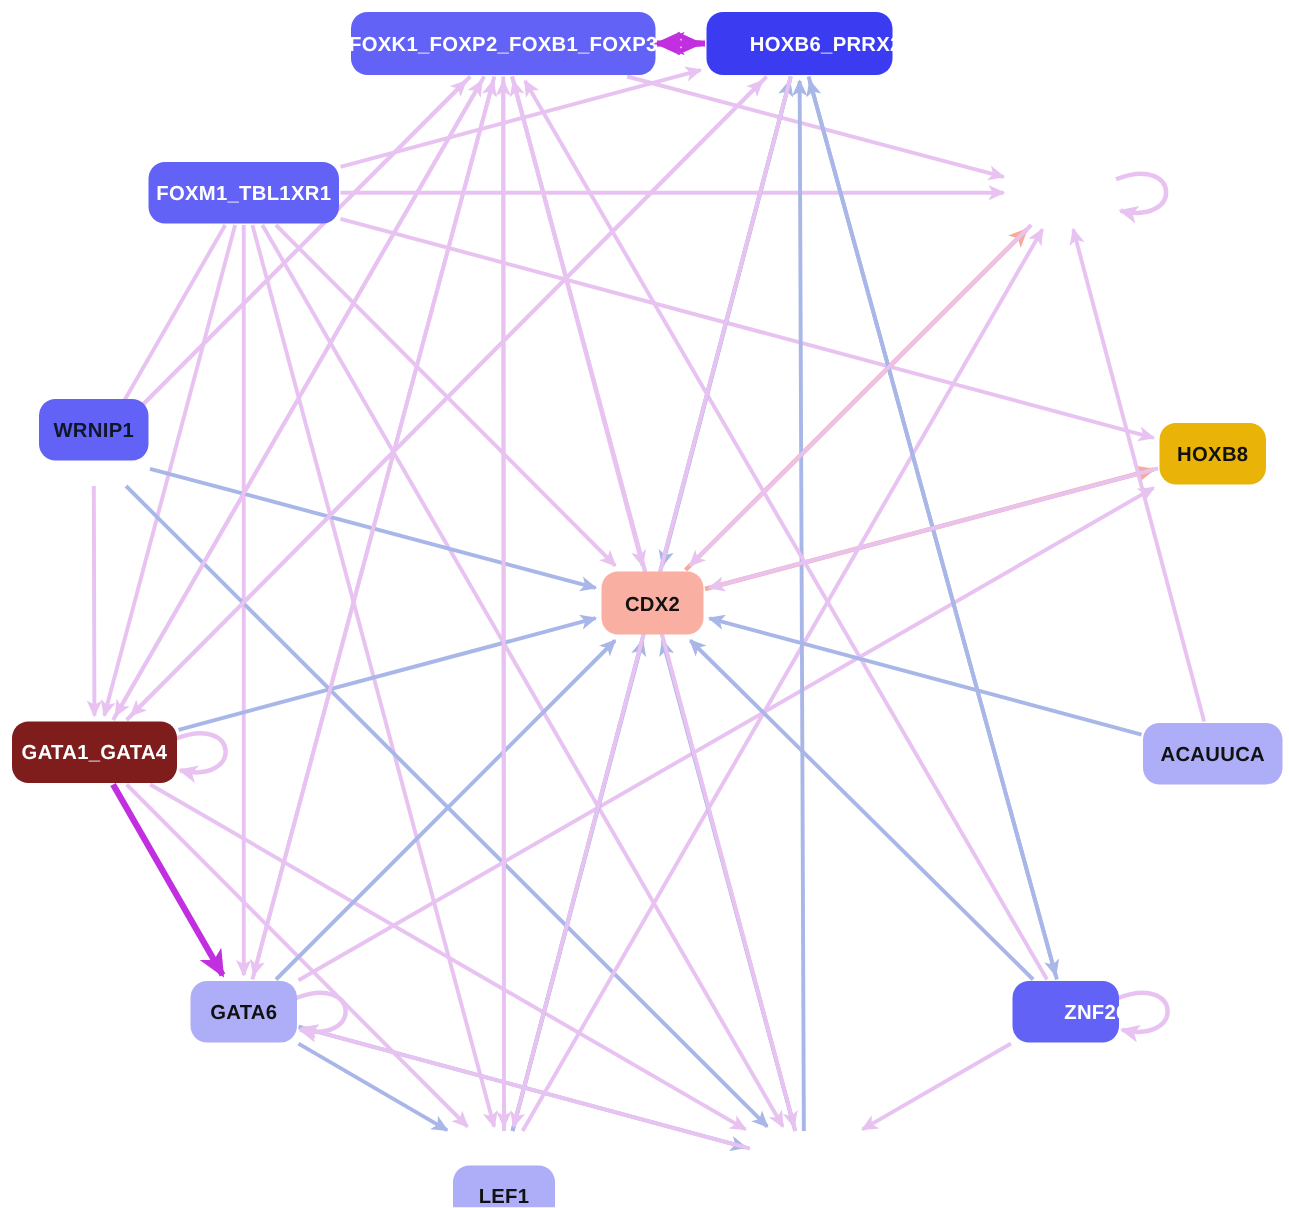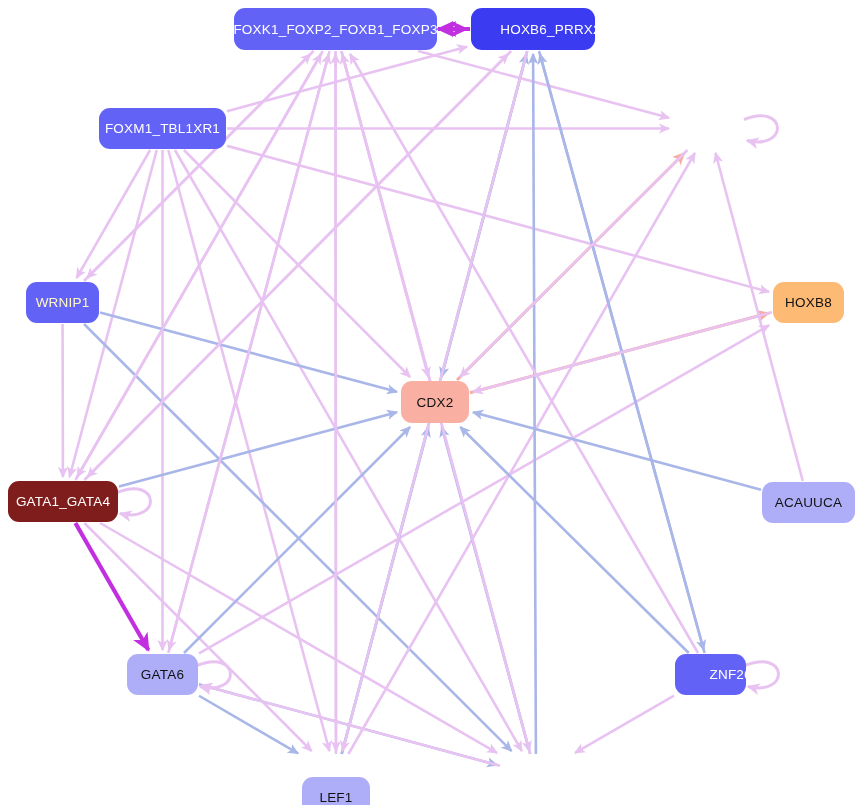--- a/index.html
+++ b/index.html
@@ -24,20 +24,21 @@
     top: 0;
     width: 859px;
     height: 805px;
   }
   #node-layer {
     position: absolute;
     left: 0;
     top: 0;
     width: 768px;
     height: 805px;
+    font-weight: bold;
   }
   .node {
     position: absolute;
     box-sizing: border-box;
     display: flex;
     align-items: center;
     justify-content: center;
     border-radius: 11px;
     font-size: 13.5px;
     letter-spacing: 0.2px;
@@ -132,24 +133,24 @@
   <div id="node-layer">
       <div class="node" style="left: 234px; top: 8px; width: 203px; height: 42px; background: rgb(98, 98, 247); color: rgb(255, 255, 255);">
         <span>FOXK1_FOXP2_FOXB1_FOXP3</span>
       </div>
       <div class="node" style="left: 471px; top: 8px; width: 124px; height: 42px; background: rgb(59, 59, 242); color: rgb(255, 255, 255); padding-left: 35px;">
         <span>HOXB6_PRRX2</span>
       </div>
       <div class="node" style="left: 99px; top: 108px; width: 127px; height: 41px; background: rgb(98, 98, 247); color: rgb(255, 255, 255); text-align: right;">
         <span>FOXM1_TBL1XR1</span>
       </div>
-      <div class="node" style="left: 26px; top: 282px; width: 73px; height: 41px; background: rgb(98, 98, 247); color: #fef9c3;">
+      <div class="node" style="left: 26px; top: 266px; width: 73px; height: 41px; background: rgb(98, 98, 247); color: #0f172a;">
         <span>WRNIP1</span>
       </div>
-      <div class="node" style="left: 773px; top: 282px; width: 71px; height: 41px; background: #fdba74; color: rgb(17, 17, 17);">
+      <div class="node" style="left: 773px; top: 282px; width: 71px; height: 41px; background: #eab308; color: rgb(17, 17, 17);">
         <span>HOXB8</span>
       </div>
       <div class="node" style="left: 401px; top: 381px; width: 68px; height: 42px; background: rgb(249, 176, 162); color: rgb(17, 17, 17);">
         <span>CDX2</span>
       </div>
       <div class="node" style="left: 8px; top: 481px; width: 110px; height: 41px; background: #7f1d1d; color: rgb(255, 255, 255); text-align: center;">
         <span>GATA1_GATA4</span>
       </div>
       <div class="node" style="left: 762px; top: 482px; width: 93px; height: 41px; background: rgb(174, 174, 248); color: rgb(17, 17, 17);">
         <span>ACAUUCA</span>

